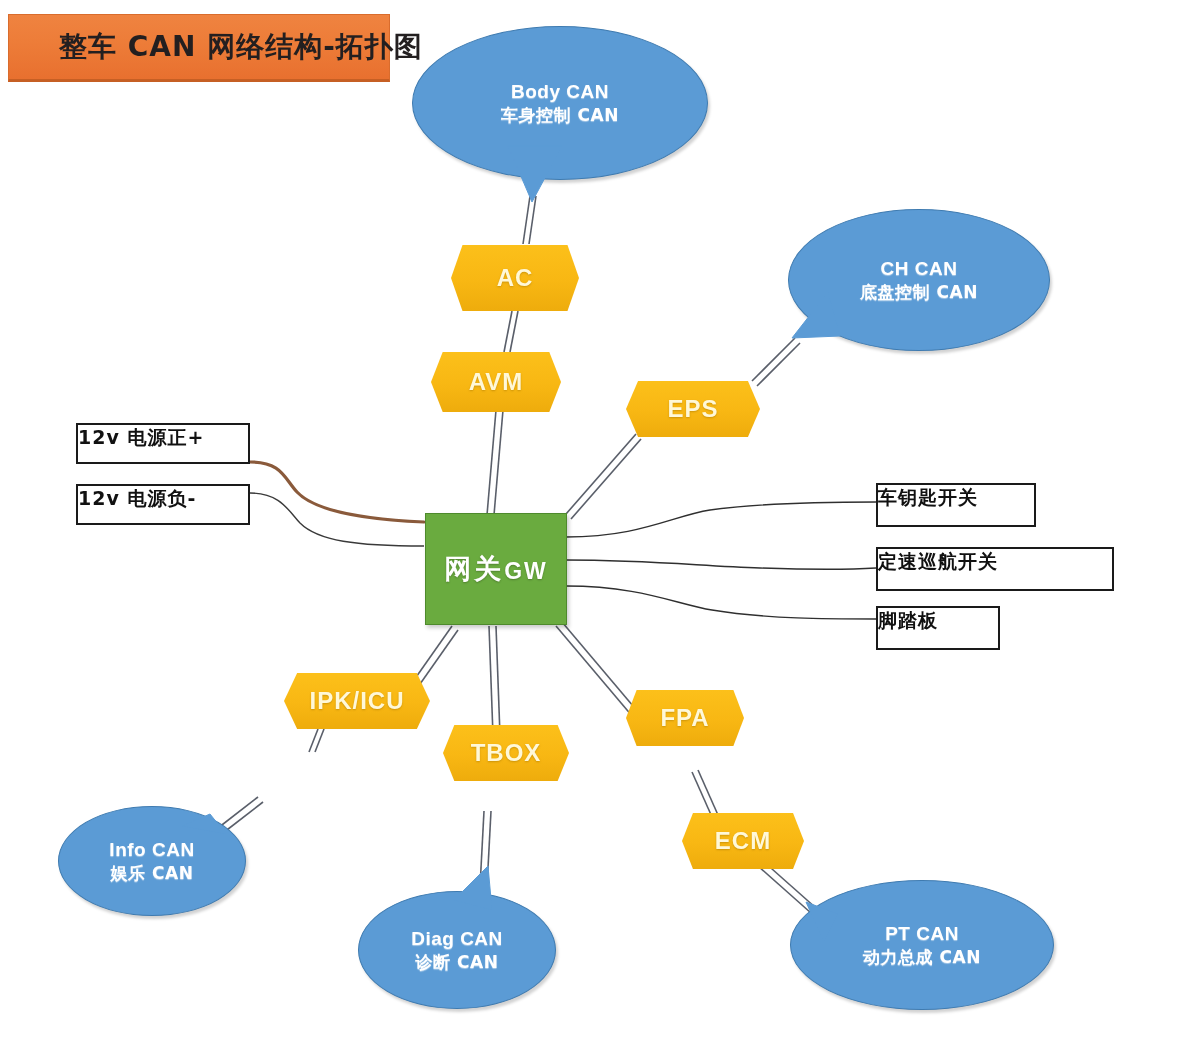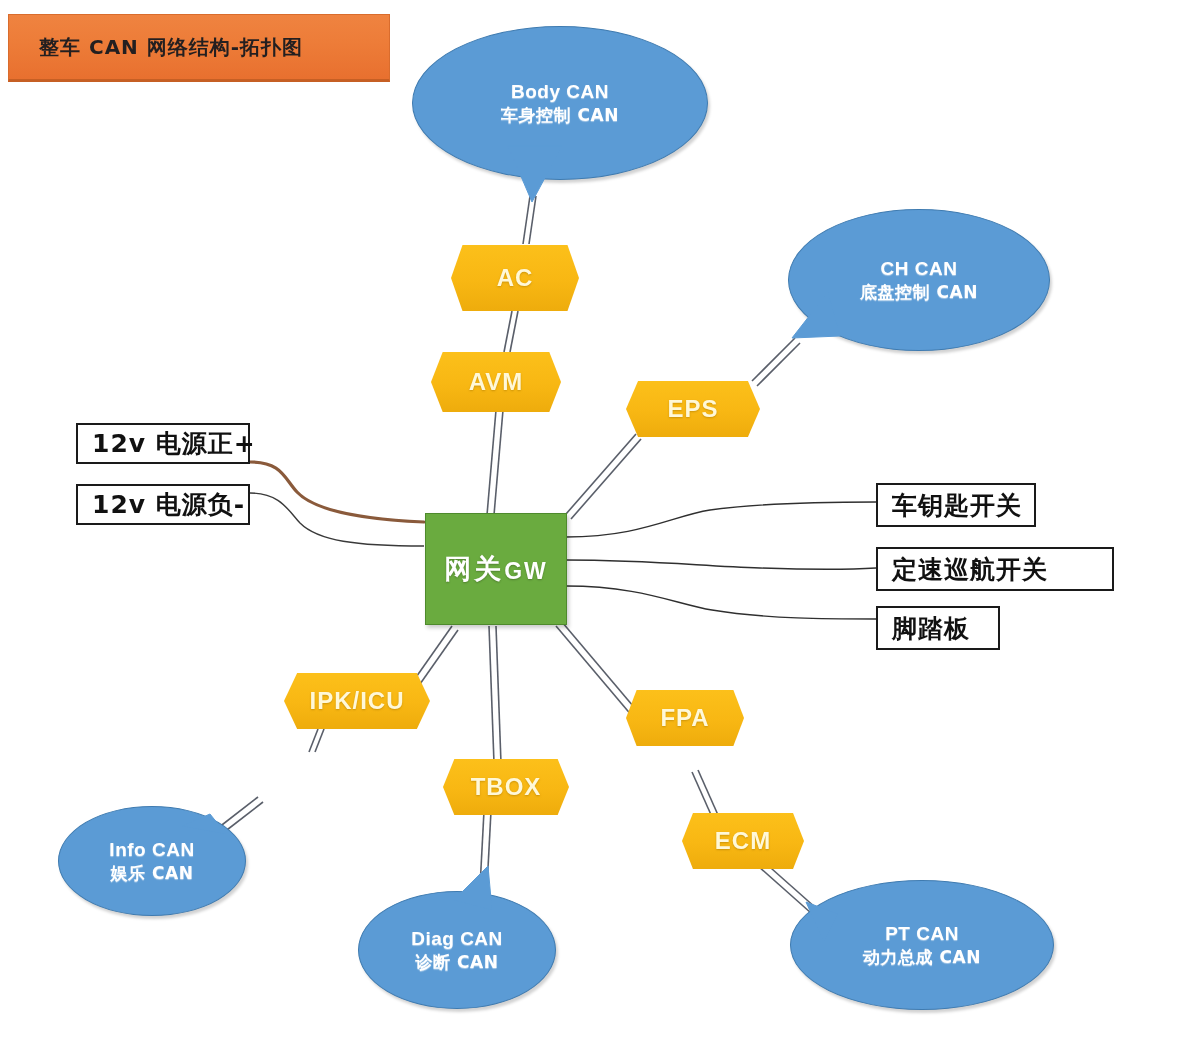--- a/index.html
+++ b/index.html
@@ -16,22 +16,22 @@
   
   .title-banner{
     position:absolute;left:8px;top:14px;width:382px;height:68px;
     background:linear-gradient(180deg,#ef8340 0%,#ed7c38 45%,#e8702f 100%);
     border:1px solid #d96c2d;
     border-bottom:3px solid #c65f24;
     box-sizing:border-box;
     display:flex;align-items:center;
   }
   .title-text{
-    color:#231f20;font-size:20px;font-weight:bold;letter-spacing:1px;
-    padding-left:30px;white-space:nowrap;
+    color:#231f20;font-size:28px;font-weight:bold;letter-spacing:1px;
+    padding-left:50px;white-space:nowrap;
     font-family:"DejaVu Sans","Liberation Sans",sans-serif;
   }
 
   
   .bubble{
     position:absolute;
     background:#5b9bd5;
     border:1px solid #3f7bb0;
     border-radius:50%;
     box-shadow:2px 3px 3px rgba(0,0,0,.18);
@@ -64,23 +64,23 @@
     color:#ffffff;text-align:center;
     text-shadow:0 1px 2px rgba(0,0,0,.25);
   }
   .gateway .g1{font-size:27px;font-weight:bold;letter-spacing:3px;
     font-family:"DejaVu Sans","Liberation Sans",sans-serif;}
   .gateway .g2{font-size:23px;font-weight:bold;letter-spacing:2px;margin-top:4px;}
 
   
   .boxlabel{
     position:absolute;background:#ffffff;border:2px solid #1a1a1a;
-    box-sizing:border-box;display:flex;align-items:center;
-    color:#111111;font-size:25px;font-weight:bold;white-space:nowrap;
-    padding-left:14px;letter-spacing:1px;
+    box-sizing:border-box;display:flex;align-items:flex-start;
+    color:#111111;font-size:19px;font-weight:bold;white-space:nowrap;
+    letter-spacing:1px;
     font-family:"DejaVu Sans","Liberation Sans",sans-serif;
   }
 </style>
 </head>
 <body>
 
 <div id="stage">
 
   <svg id="wires" viewBox="0 0 1200 1038" xmlns="http://www.w3.org/2000/svg">
     <defs>
@@ -221,21 +221,21 @@
 
   <div class="hex" style="left:431px;top:352px;width:130px;height:60px;">
     <span>AVM</span>
   </div>
 
   <div class="hex" style="left:284px;top:673px;width:146px;height:56px;">
     <span>IPK/ICU</span>
   </div>
 
 
-  <div class="hex" style="left:443px;top:759px;width:126px;height:56px;">
+  <div class="hex" style="left:443px;top:725px;width:126px;height:56px;">
     <span>TBOX</span>
   </div>
 
   <div class="hex" style="left:626px;top:690px;width:118px;height:56px;">
     <span>FPA</span>
   </div>
 
   <div class="hex" style="left:682px;top:813px;width:122px;height:56px;">
     <span>ECM</span>
   </div>

